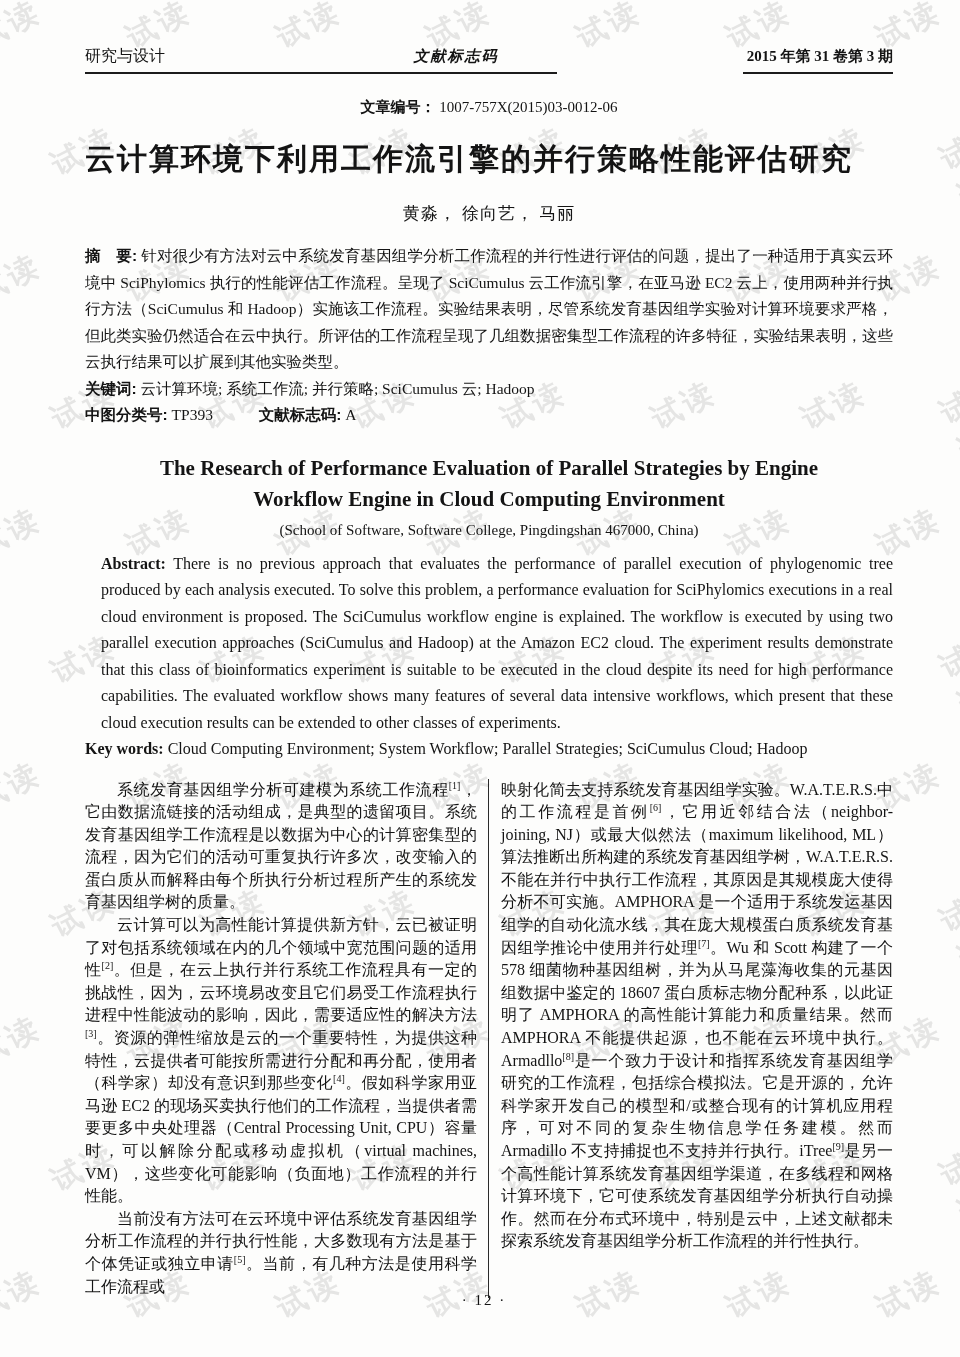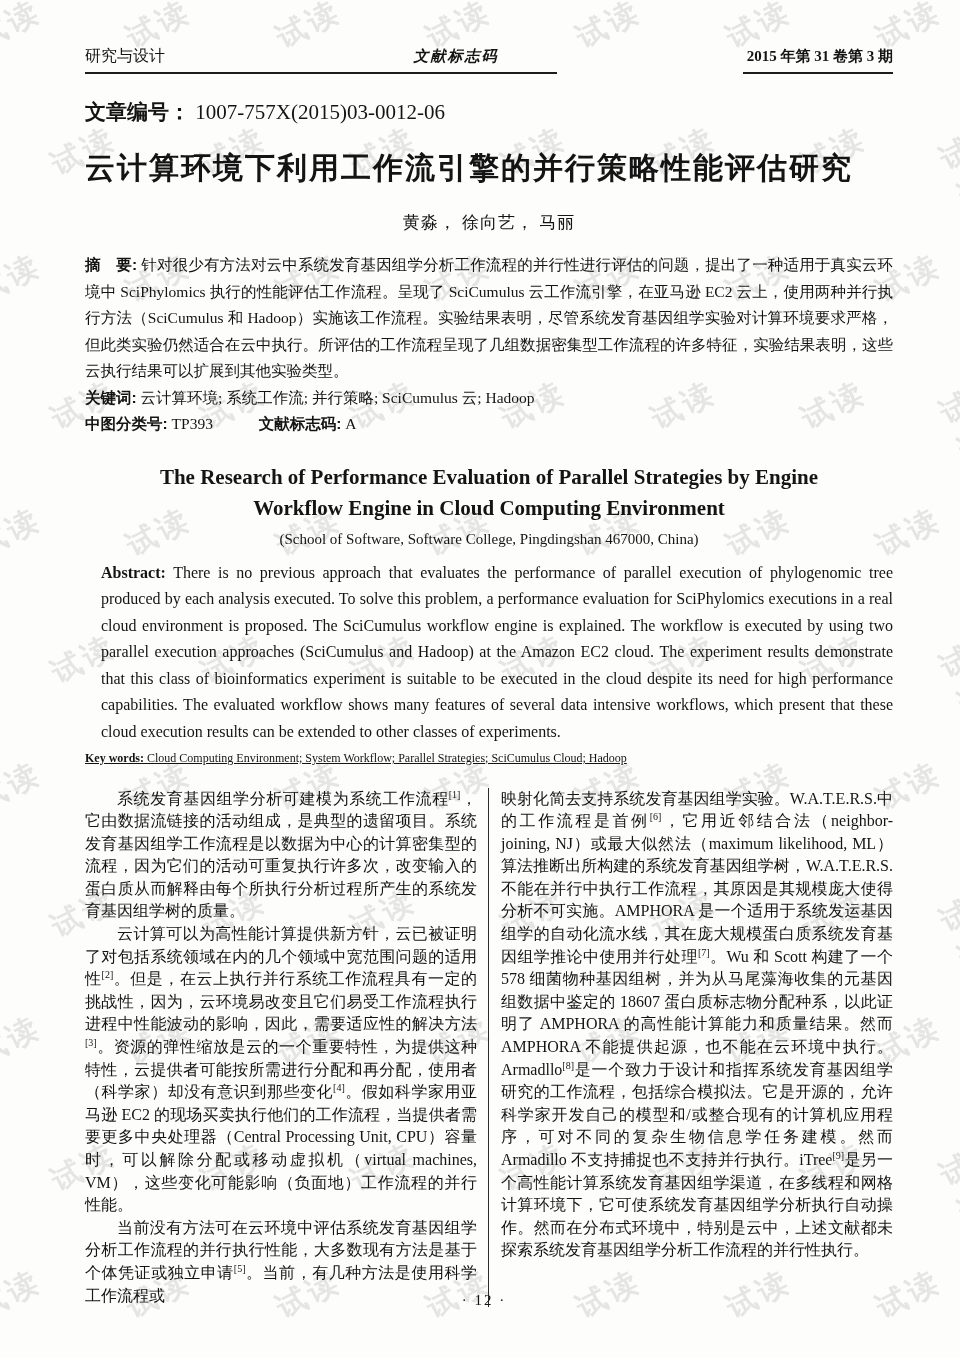--- a/index.html
+++ b/index.html
@@ -17,41 +17,41 @@
   .journal-header{display:flex;justify-content:space-between;align-items:baseline;margin-top:46px;font-size:15px;}
   .jh-left{font-weight:bold;letter-spacing:.2px;}
   .jh-section{font-size:16px;}
   .jh-brand{font-weight:bold;font-style:italic;letter-spacing:2px;}
   .jh-right{font-weight:bold;}
   .header-rule{display:flex;margin-top:5px;}
   .header-rule .seg1{width:472px;border-top:2px solid #1c1c1c;}
   .header-rule .gap{width:186px;}
   .header-rule .seg2{flex:1;border-top:2px solid #1c1c1c;}
 
-  .article-no{margin-top:24px;font-size:21px;}
+  .article-no{margin-top:24px;font-size:15px;text-align:center;}
   .article-no .lbl{font-weight:bold;font-family:"Liberation Sans","DejaVu Sans",sans-serif;}
 
   .cn-title{margin-top:22px;text-align:left;font-size:30px;font-weight:bold;letter-spacing:2px;white-space:nowrap;}
   .cn-authors{margin-top:22px;text-align:center;font-size:17px;letter-spacing:1px;}
 
   .cn-abstract{margin-top:18px;font-size:15.5px;line-height:26.5px;text-align:justify;}
   .cn-abstract .lbl{font-weight:bold;font-family:"Liberation Sans","DejaVu Sans",sans-serif;}
   .cn-keywords{font-size:15.5px;line-height:26.5px;}
   .cn-keywords .lbl{font-weight:bold;font-family:"Liberation Sans","DejaVu Sans",sans-serif;}
   .clc-line{font-size:15.5px;line-height:26.5px;}
   .clc-line .lbl{font-weight:bold;font-family:"Liberation Sans","DejaVu Sans",sans-serif;}
   .clc-line .lbl2{margin-left:42px;}
 
   .en-title{margin-top:24px;text-align:center;font-size:21px;font-weight:bold;line-height:31px;padding:0 30px;}
   .en-authors{margin-top:8px;text-align:center;font-size:15px;}
   .en-affil{margin-top:7px;text-align:center;font-size:15px;}
 
   .en-abstract{margin-top:12px;font-size:16px;line-height:26.5px;text-align:justify;margin-left:16px;}
   .en-abstract .lbl,.en-keywords .lbl{font-weight:bold;}
-  .en-keywords{font-size:12px;line-height:26.5px;text-decoration:underline;}
+  .en-keywords{font-size:16px;line-height:26.5px;}
 
   
   .body-cols{display:flex;margin-top:16px;}
   .col-left{width:392px;padding-right:11px;}
   .col-right{width:392px;padding-left:12px;border-left:1.5px solid #2a2a2a;}
   .sec-heading{font-family:"Liberation Sans","DejaVu Sans",sans-serif;font-weight:bold;font-size:18px;margin:2px 0 14px 0;}
   .body-cols p{margin:0;font-size:16px;line-height:22.6px;text-align:justify;}
   .body-cols p.indent{text-indent:2em;}
   .body-cols sup{font-size:10px;line-height:0;}
 

